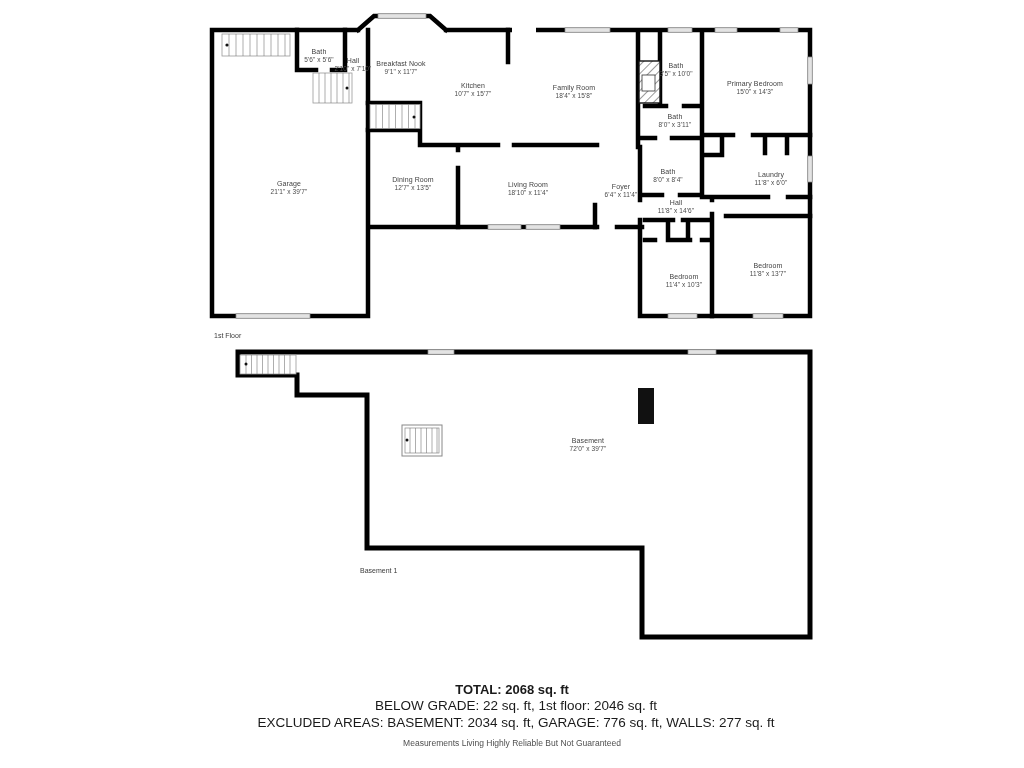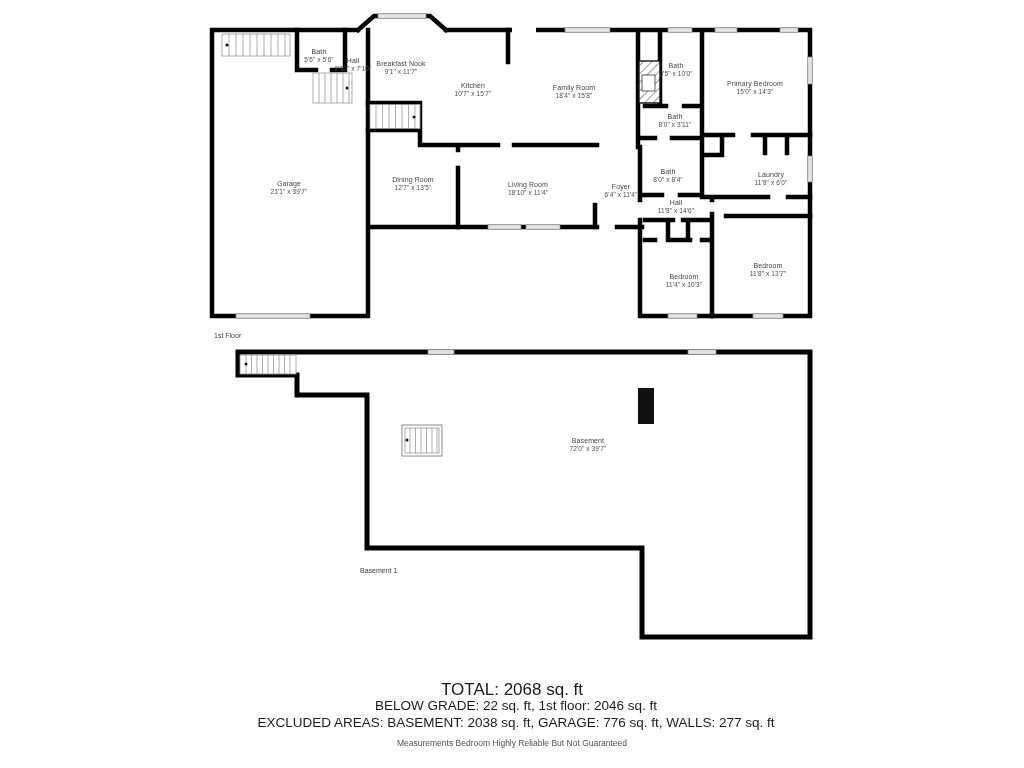--- a/index.html
+++ b/index.html
@@ -4,21 +4,21 @@
 <style>
   html,body{margin:0;padding:0;background:#ffffff;}
   body{font-family:"Liberation Sans", sans-serif;}
   .canvas{position:relative;width:1024px;height:768px;background:#ffffff;overflow:hidden;}
   .plan-svg{position:absolute;left:0;top:0;width:1024px;height:768px;}
   .room-label{position:absolute;transform:translate(-50%,-50%);text-align:center;
               color:#3f3f3f;font-size:7px;line-height:8px;white-space:nowrap;letter-spacing:.1px;}
   .room-label .rd{font-size:6.5px;color:#4a4a4a;}
   .floor-caption{position:absolute;font-size:7px;color:#3a3a3a;white-space:nowrap;}
   .summary{position:absolute;left:0;top:681px;width:1024px;text-align:center;color:#1a1a1a;}
-  .summary .s1{font-size:17px;font-weight:normal;line-height:17px;}
+  .summary .s1{font-size:13px;font-weight:bold;line-height:17px;}
   .summary .s2{font-size:13.5px;line-height:16.5px;padding-left:8px;}
   .summary .s3{font-size:8.5px;color:#4f4f4f;margin-top:7px;}
 </style>
 </head>
 <body>
 
 <div class="canvas">
 
   <svg class="plan-svg" viewBox="0 0 1024 768">
     <defs>
@@ -196,17 +196,17 @@
     <div class="rn">Basement</div>
     <div class="rd">72'0" x 39'7"</div>
   </div>
 
   <div class="floor-caption" style="left:214px;top:332px">1st Floor</div>
   <div class="floor-caption" style="left:360px;top:567px">Basement 1</div>
 
   <div class="summary">
     <div class="s1">TOTAL: 2068 sq. ft</div>
     <div class="s2">BELOW GRADE: 22 sq. ft, 1st floor: 2046 sq. ft</div>
-    <div class="s2">EXCLUDED AREAS: BASEMENT: 2038 sq. ft, GARAGE: 776 sq. ft, WALLS: 277 sq. ft</div>
-    <div class="s3">Measurements Bedroom Highly Reliable But Not Guaranteed</div>
+    <div class="s2">EXCLUDED AREAS: BASEMENT: 2034 sq. ft, GARAGE: 776 sq. ft, WALLS: 277 sq. ft</div>
+    <div class="s3">Measurements Living Highly Reliable But Not Guaranteed</div>
   </div>
 
 </div>
 
 </body></html>

